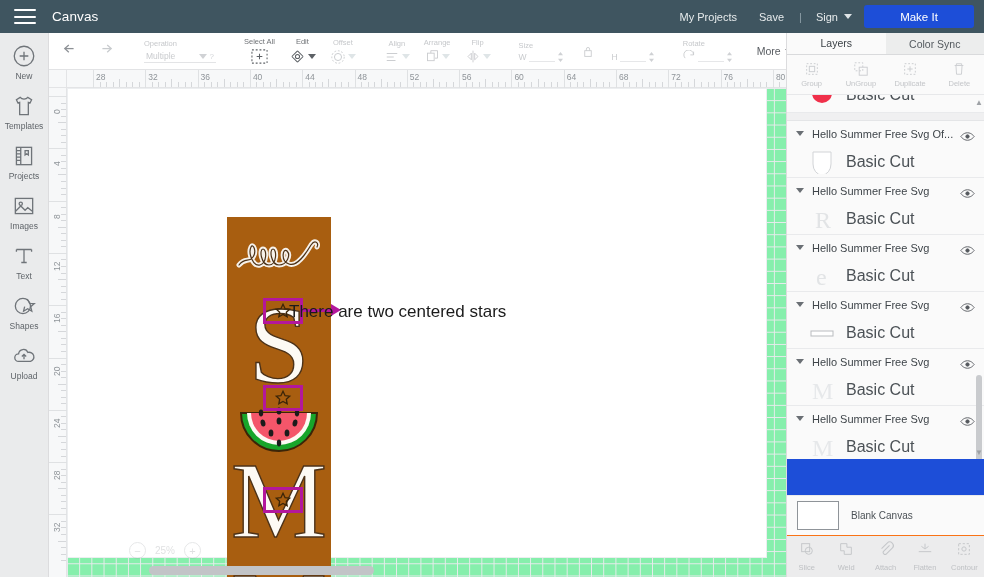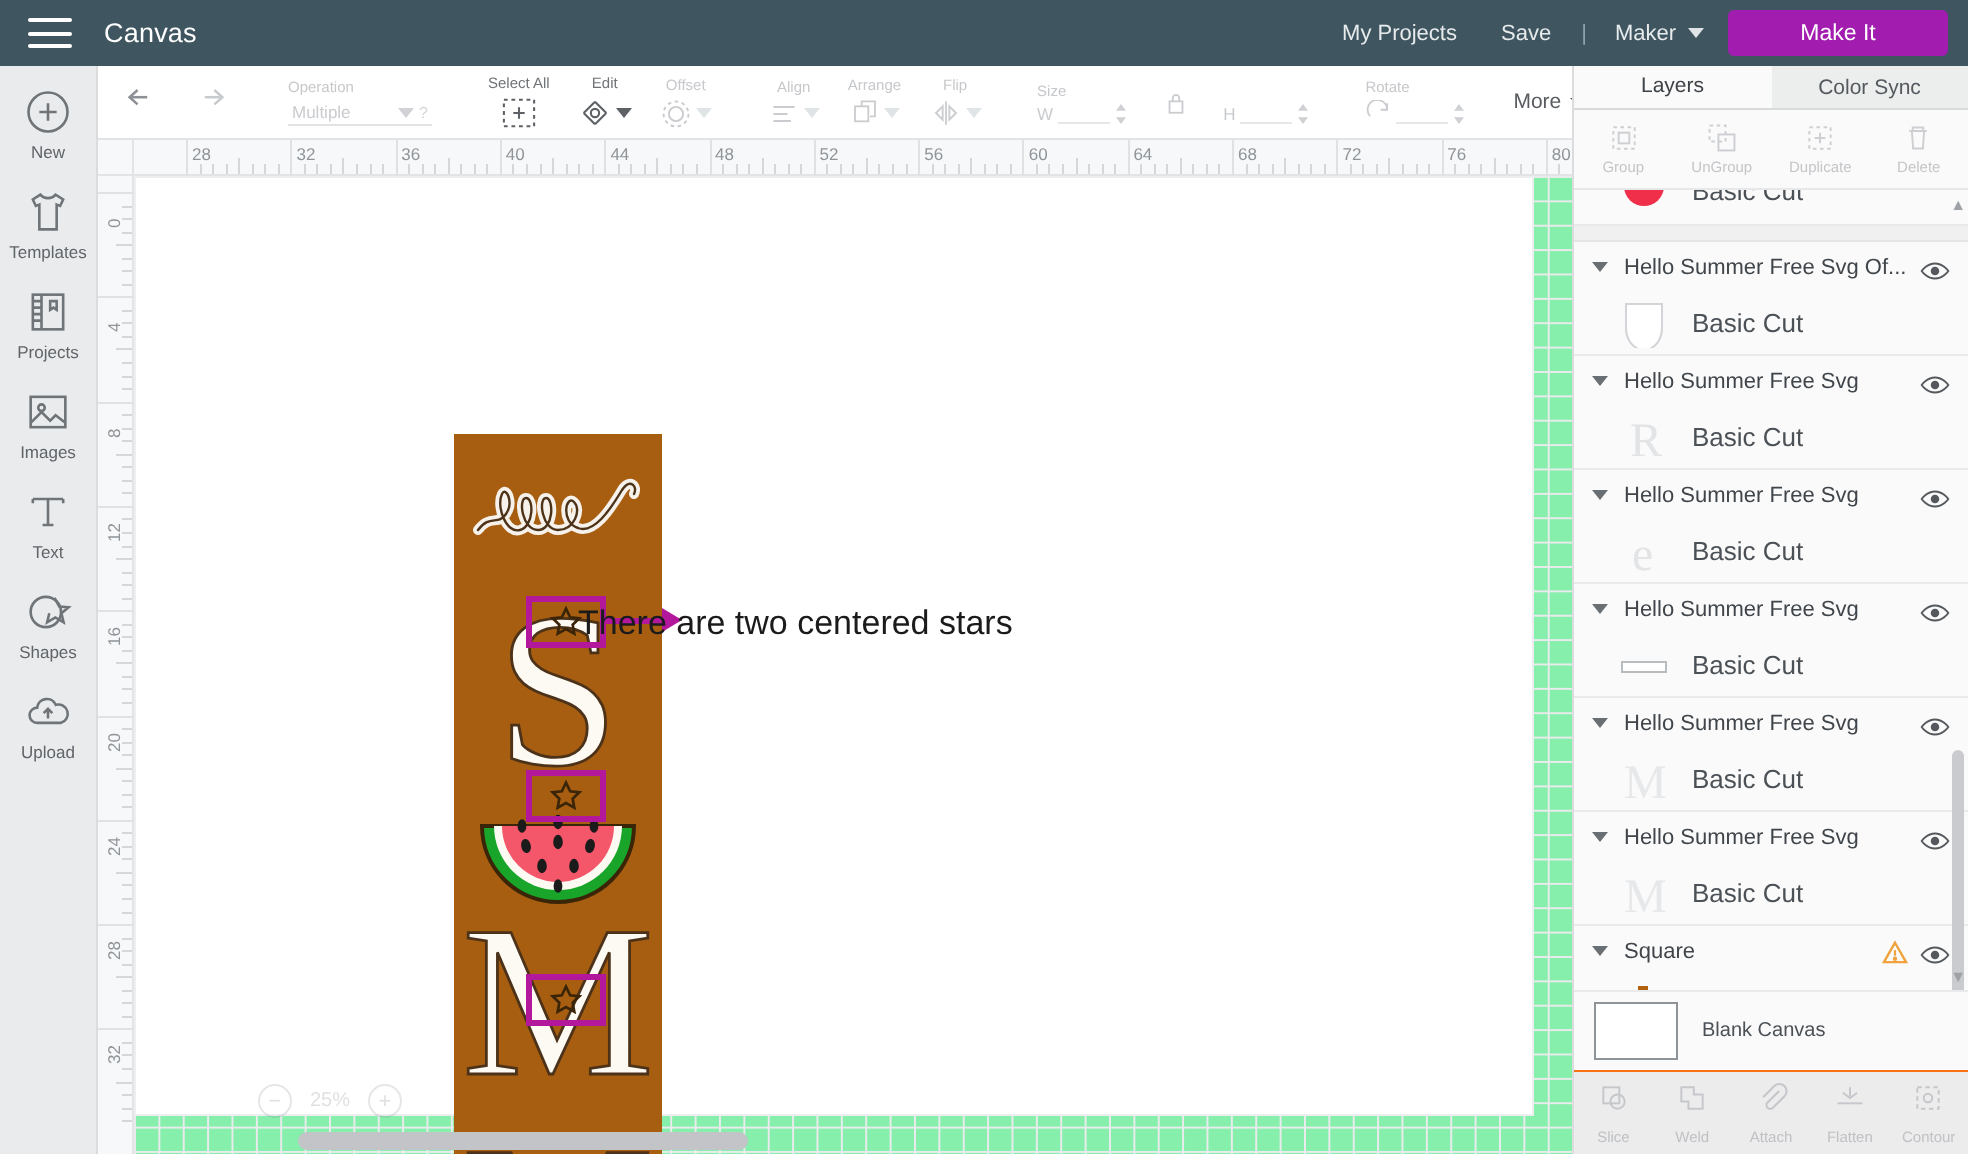--- a/index.html
+++ b/index.html
@@ -35,21 +35,21 @@
     color: #e7ebec; font-size: 11px; padding: 0 11px; cursor: pointer; white-space: nowrap;
   }
   .header-right .hsep { color: #8ea0a8; font-size: 11px; padding: 0 4px; }
   .machine-sel { display: flex; align-items: center; gap: 6px; padding: 0 12px 0 10px; cursor: pointer; }
   .machine-sel .mlabel { color: #e7ebec; font-size: 11px; }
   .caret-down {
     width: 0; height: 0; border-left: 4.5px solid transparent;
     border-right: 4.5px solid transparent; border-top: 5px solid #dfe5e7;
   }
   .makeit {
-    background: #a21caf; color: #ffffff; font-size: 11.5px;
+    background: #1d4ed8; color: #ffffff; font-size: 11.5px;
     width: 110px; height: 23px; border-radius: 3px; border: none;
     display: flex; align-items: center; justify-content: center; cursor: pointer;
   }
 
   
   .rail {
     position: absolute; left: 0; top: 33px; width: 49px; height: 544px;
     background: #eaebec; border-right: 1px solid #dcdcde;
     display: flex; flex-direction: column; align-items: center; padding-top: 10px;
   }
@@ -172,24 +172,24 @@
   .layer-group { border-bottom: 1px solid #e9eaec; background: #fafafa; }
   .layer-head { display: flex; align-items: center; height: 25px; padding: 0 9px; }
   .lg-caret { width: 0;height: 0;border-left: 4px solid transparent;border-right: 4px solid transparent;
               border-top: 5px solid #6a6f74; margin-right: 8px; cursor: pointer; }
   .lg-name { font-size: 11px; color: #3f454a; flex: 1; overflow: hidden; text-overflow: ellipsis;
              white-space: nowrap; }
   .lg-warn { color: #f0a33c; margin-right: 6px; display: flex; }
   .eye { width: 15px; height: 11px; cursor: pointer; }
   .layer-child { display: flex; align-items: center; height: 31px; padding: 0 9px 0 22px; }
   .lc-thumb { width: 26px; height: 26px; display: flex; align-items: center; justify-content: center; }
-  .lc-label { font-size: 13px; color: #4b5156; margin-left: 11px; text-align: center; }
+  .lc-label { font-size: 16px; color: #4b5156; margin-left: 11px; text-align: center; }
 
   .blank-row { display: flex; align-items: center; height: 40px; padding: 10px 10px;
-               background: #fafafa; border-top: 1px solid #e9eaec; }
+               background: #fafafa; border-top: 1px solid #e9eaec; margin-top: 36px; }
   .blank-thumb { width: 42px; height: 29px; background: #fff; border: 1px solid #8f9499; }
   .blank-label { font-size: 10px; color: #4b5156; margin-left: 12px; }
   .bottom-tools { display: flex; height: 42px; align-items: center; background: #ececed;
                   border-top: 1px solid #f97316; }
   .bt { flex: 1; display: flex; flex-direction: column; align-items: center; cursor: pointer; }
   .bt .ic { color: #c5c7ca; }
   .bt .lbl { font-size: 7.5px; color: #bfc1c4; margin-top: 2px; }
 
   .panel-scroll { position: absolute; right: 2px; width: 6px; background: #c9cbce; border-radius: 3px; }
   .scroll-arrow { position: absolute; right: 1px; font-size: 8px; color: #9ea2a6; }
@@ -204,21 +204,21 @@
       <span></span>
         <span></span>
         <span></span>
     </div>
     <div class="header-canvas">Canvas</div>
     <div class="header-right">
       <div class="hlink">My Projects</div>
       <div class="hlink">Save</div>
       <div class="hsep">|</div>
       <div class="machine-sel">
-        <span class="mlabel">Maker</span>
+        <span class="mlabel">Sign</span>
         <span class="caret-down"></span>
       </div>
       <button class="makeit">Make It</button>
     </div>
   </div>
 
   <div class="rail">
     <div class="rail-item">
       <span class="rail-ico">
         <svg viewBox="0 0 24 24" fill="none" stroke="currentColor" stroke-width="1.2">

